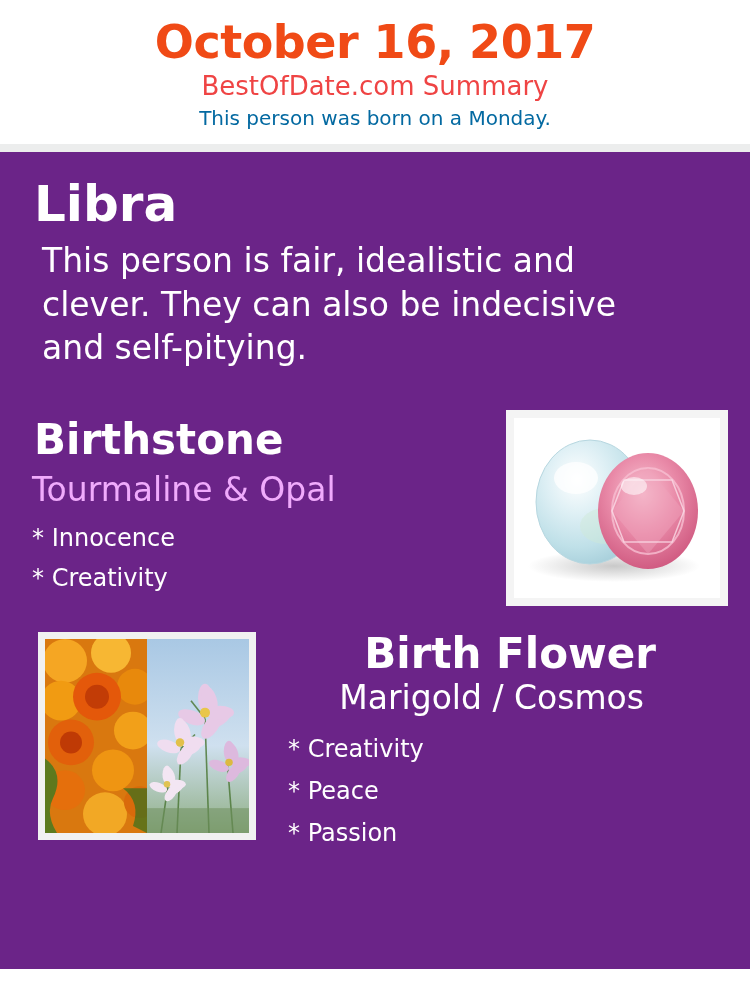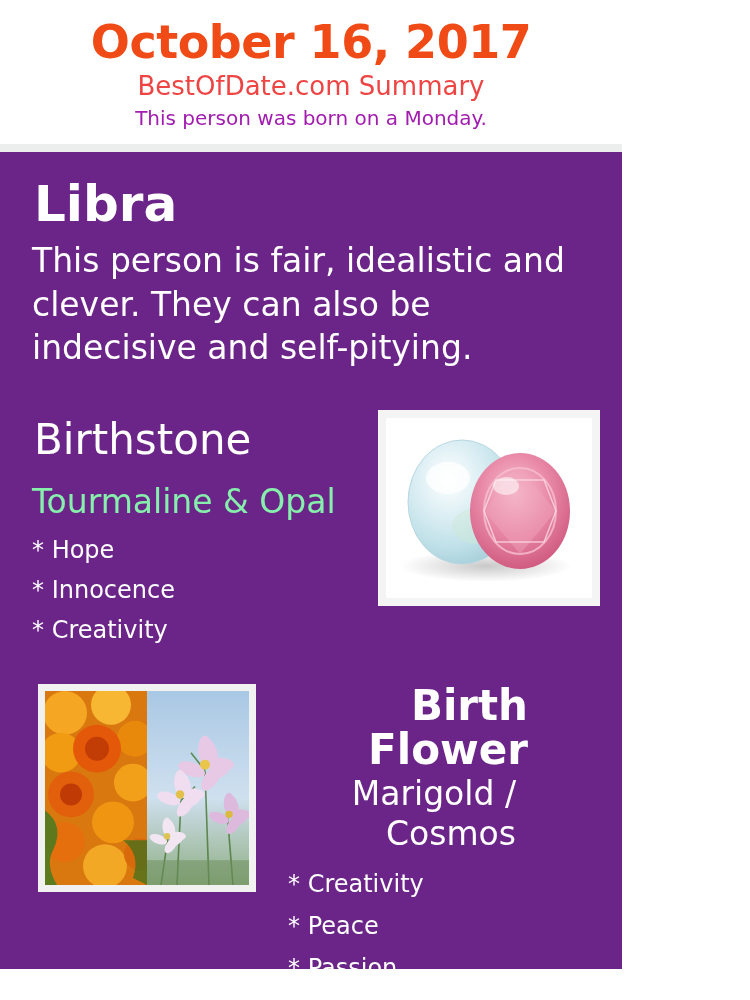--- a/index.html
+++ b/index.html
@@ -8,21 +8,21 @@
   }
   body {
     width: 750px;
     height: 1000px;
     background: #ffffff;
     font-family: "DejaVu Sans", sans-serif;
     overflow: hidden;
   }
   .page {
     position: relative;
-    width: 622px;
+    width: 750px;
     height: 1000px;
     background: #ffffff;
   }
 
   
   .header {
     background: #ffffff;
     padding: 18px 20px 14px 20px;
     text-align: center;
     box-sizing: border-box;
@@ -35,21 +35,21 @@
     letter-spacing: -0.5px;
     margin: 0 0 6px 0;
   }
   .header-subtitle {
     color: #ef4444;
     font-size: 26px;
     line-height: 1.15;
     margin: 0 0 4px 0;
   }
   .header-note {
-    color: #a21caf;
+    color: #0369a1;
     font-size: 20px;
     line-height: 1.2;
     margin: 0;
   }
   .header-divider {
     height: 8px;
     background: #eceded;
     width: 100%;
   }
 
@@ -68,38 +68,38 @@
     color: #ffffff;
     font-size: 50px;
     font-weight: bold;
     line-height: 1.05;
     margin: 4px 0 8px 4px;
   }
   .sign-desc {
     color: #ffffff;
     font-size: 33px;
     line-height: 1.33;
-    margin: 0 0 0 2px;
+    margin: 0 0 0 12px;
     max-width: 600px;
   }
 
   
   .birthstone-block {
     margin-top: 48px;
     position: relative;
   }
   .birthstone-title {
     color: #ffffff;
     font-size: 42px;
-    font-weight: normal;
+    font-weight: bold;
     line-height: 1.05;
-    margin: 0 0 20px 4px;
+    margin: 0 0 8px 4px;
   }
   .birthstone-sub {
-    color: #86efac;
+    color: #f0abfc;
     font-size: 33px;
     line-height: 1.2;
     margin: 0 0 8px 2px;
   }
   .bullet-list {
     list-style: none;
     margin: 0;
     padding: 0;
   }
   .bullet-list li {
@@ -203,21 +203,20 @@
 
   <div class="body-panel">
 
     <div class="sign-name">Libra</div>
     <div class="sign-desc">This person is fair, idealistic and clever. They can also be indecisive and self-pitying.</div>
 
     <div class="birthstone-block">
       <div class="birthstone-title">Birthstone</div>
       <div class="birthstone-sub">Tourmaline &amp; Opal</div>
       <ul class="bullet-list">
-        <li>* Hope</li>
         <li>* Innocence</li>
         <li>* Creativity</li>
       </ul>
 
       <div class="stone-frame">
         <div class="stone-canvas">
           <svg width="100%" height="100%" viewBox="0 0 206 180" preserveAspectRatio="xMidYMid meet">
             <defs>
               <radialGradient id="opalGrad" cx="38%" cy="32%" r="78%">
                 <stop offset="0%" stop-color="#ffffff"></stop>

